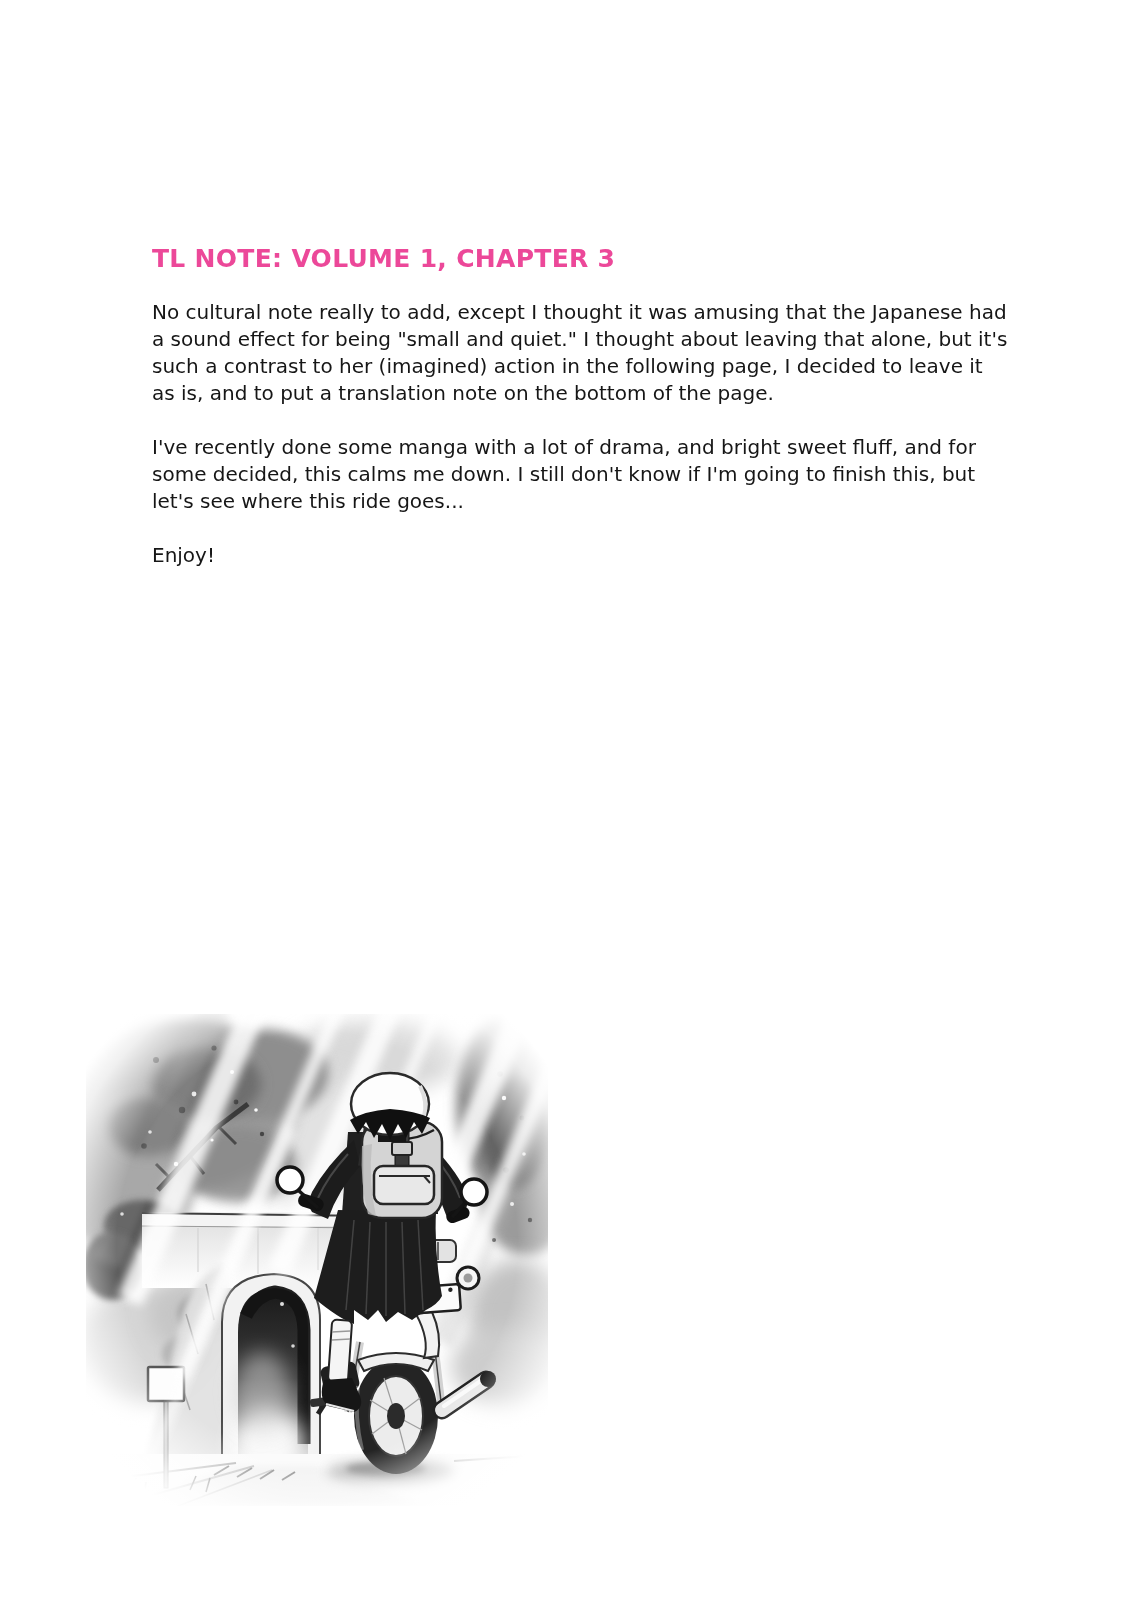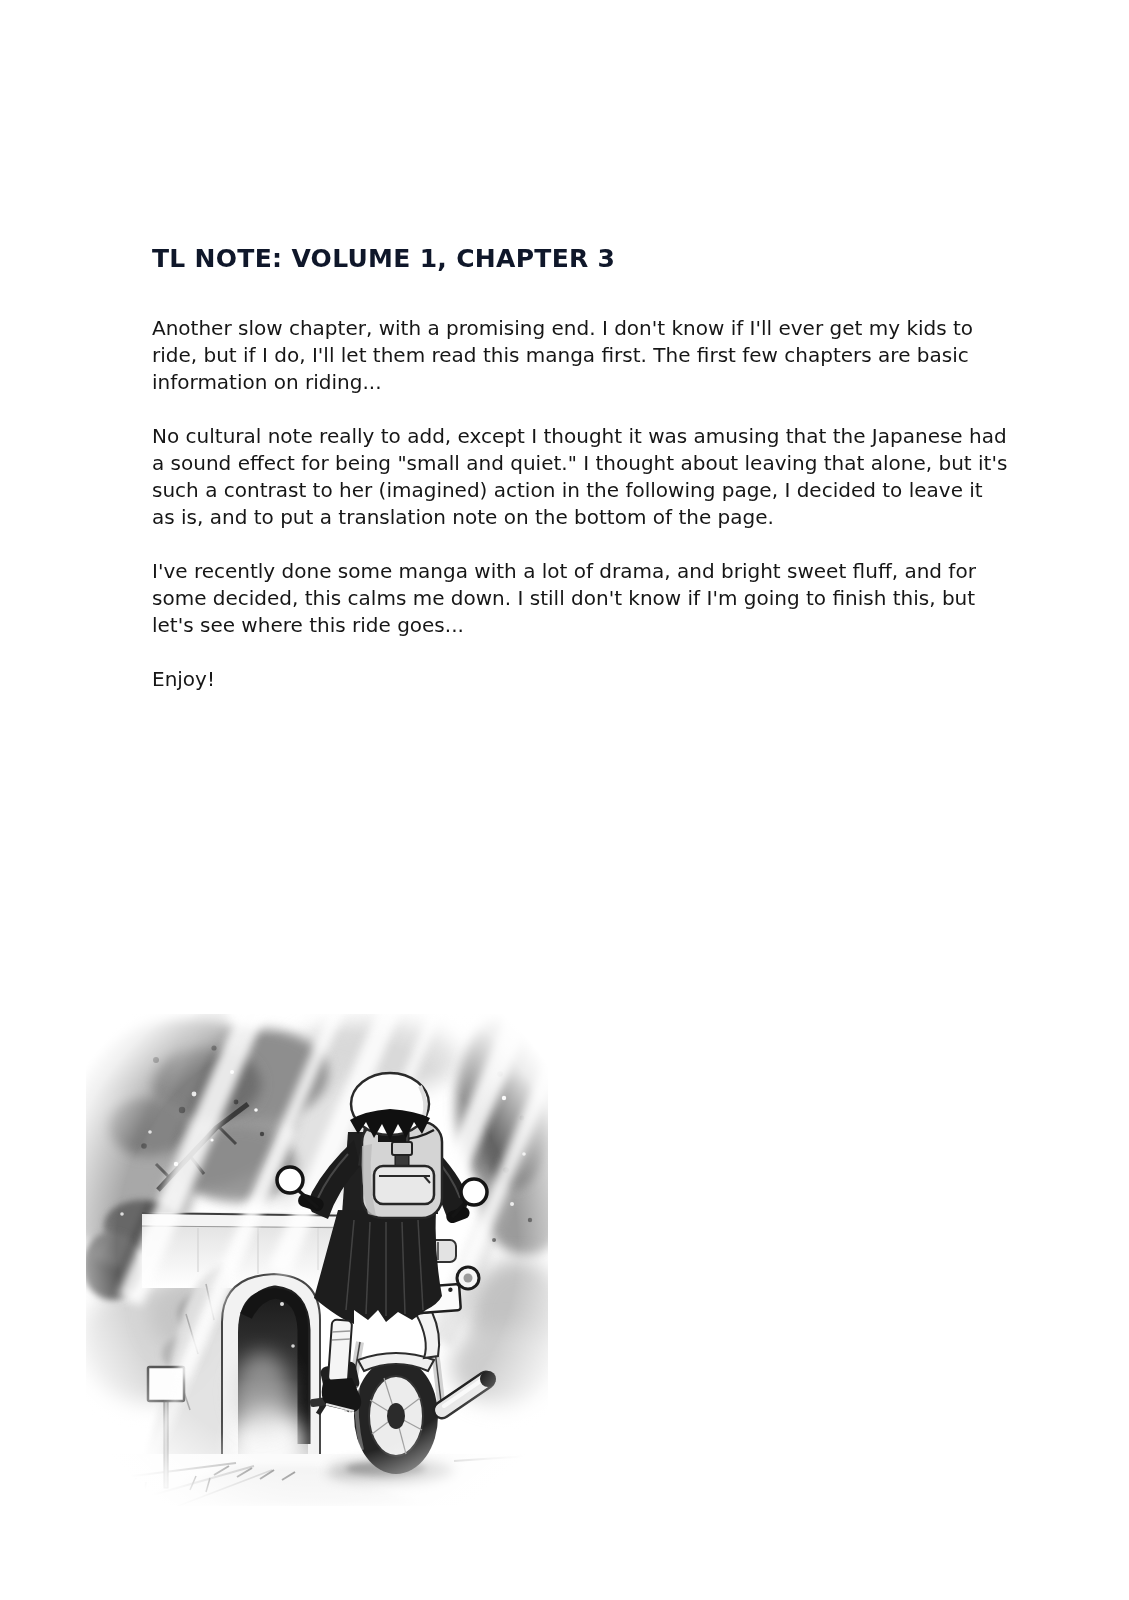--- a/index.html
+++ b/index.html
@@ -1,32 +1,31 @@
 <!DOCTYPE html>
 <html><head>
 <meta charset="utf-8">
 <style>
   html,body{margin:0;padding:0;background:#ffffff;}
   .page{position:relative;width:1129px;height:1600px;background:#ffffff;overflow:hidden;
         font-family:"DejaVu Sans","Liberation Sans",sans-serif;color:#1a1a1a;}
   .note{position:absolute;left:152px;top:244px;width:858px;}
-  .note h1{font-size:25px;font-weight:700;letter-spacing:.3px;margin:0 0 42px 0;color:#0f172a;}
+  .note h1{font-size:25px;font-weight:700;letter-spacing:.3px;margin:0 0 26px 0;color:#ec4899;}
   .note p{font-size:20px;line-height:27px;margin:0 0 27px 0;font-weight:500;color:#161616;}
   .note p.signoff{margin-bottom:12px;}
   .art{position:absolute;left:86px;top:1014px;width:462px;height:492px;margin:0;}
   .art svg{display:block;}
 </style>
 </head>
 <body>
 
 <main class="page">
 
   <section class="note">
     <h1>TL NOTE: VOLUME 1, CHAPTER 3</h1>
-    <p>Another slow chapter, with a promising end. I don't know if I'll ever get my kids to ride, but if I do, I'll let them read this manga first. The first few chapters are basic information on riding...</p>
     <p>No cultural note really to add, except I thought it was amusing that the Japanese had a sound effect for being "small and quiet." I thought about leaving that alone, but it's such a contrast to her (imagined) action in the following page, I decided to leave it as is, and to put a translation note on the bottom of the page.</p>
     <p>I've recently done some manga with a lot of drama, and bright sweet fluff, and for some decided, this calms me down. I still don't know if I'm going to finish this, but let's see where this ride goes...</p>
     <p class="signoff">Enjoy!</p>
   </section>
 
   <figure class="art">
     <svg width="462" height="492" viewBox="0 0 462 492" xmlns="http://www.w3.org/2000/svg">
       <defs>
         <filter id="b3" x="-40%" y="-40%" width="180%" height="180%">
             <feGaussianBlur stdDeviation="3"></feGaussianBlur>

